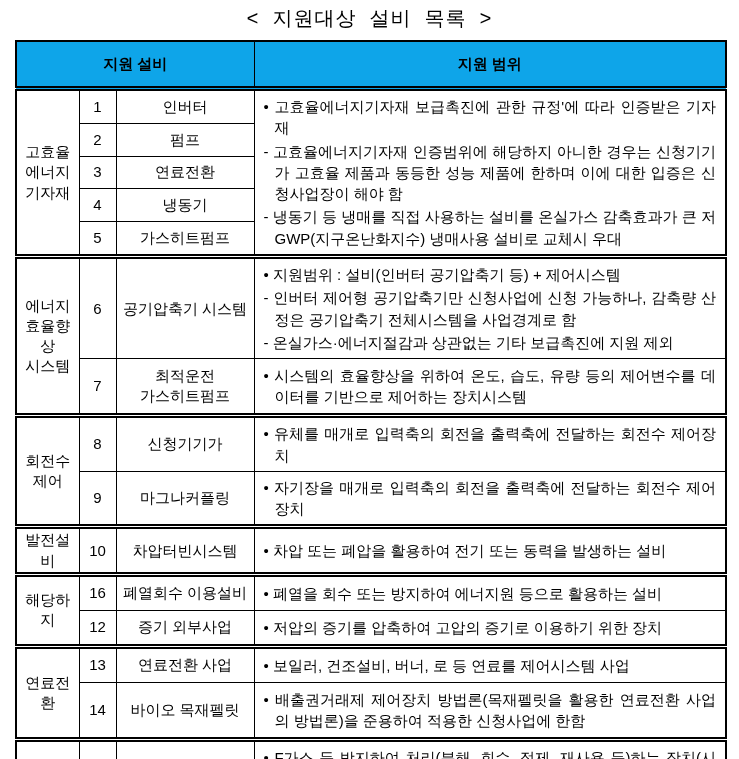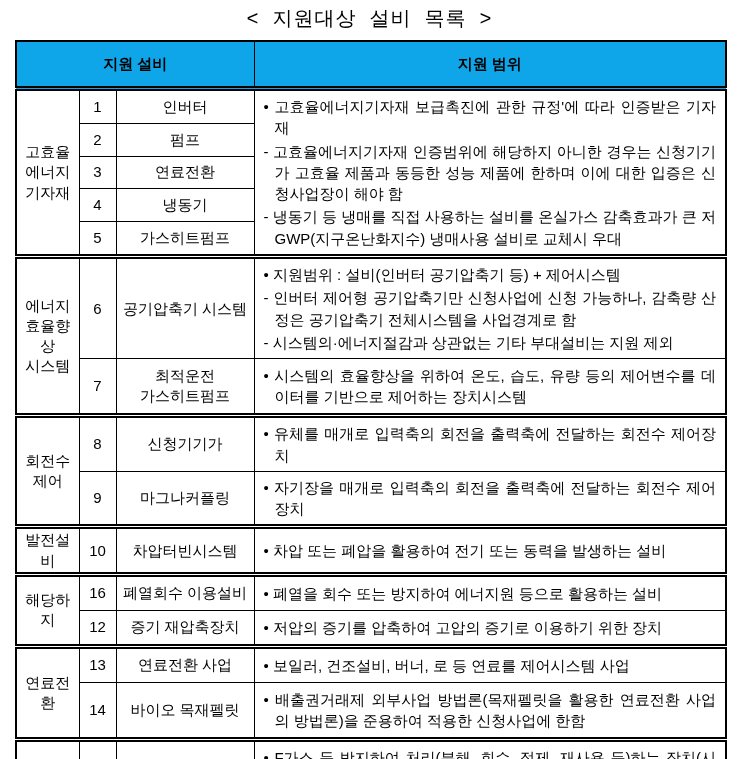--- a/index.html
+++ b/index.html
@@ -109,21 +109,21 @@
   <tbody>
     <tr>
       <td class="group-cell" rowspan="2">에너지
 효율향상
 시스템</td>
       <td class="num-cell">6</td>
       <td class="name-cell">공기압축기 시스템</td>
       <td class="scope-cell">
         <div class="scope-line">• 지원범위 : 설비(인버터 공기압축기 등) + 제어시스템</div>
         <div class="scope-line">- 인버터 제어형 공기압축기만 신청사업에 신청 가능하나, 감축량 산정은 공기압축기 전체시스템을 사업경계로 함</div>
-        <div class="scope-line">- 시스템의·에너지절감과 상관없는 기타 부대설비는 지원 제외</div>
+        <div class="scope-line">- 온실가스·에너지절감과 상관없는 기타 보급촉진에 지원 제외</div>
       </td>
     </tr>
     <tr class="r52">
       <td class="num-cell">7</td>
       <td class="name-cell">최적운전
 가스히트펌프</td>
       <td class="scope-cell">
         <div class="scope-line">• 시스템의 효율향상을 위하여 온도, 습도, 유량 등의 제어변수를 데이터를 기반으로 제어하는 장치시스템</div>
       </td>
     </tr>
@@ -163,41 +163,41 @@
     <tr class="r29">
       <td class="group-cell" rowspan="2">해당하지</td>
       <td class="num-cell">16</td>
       <td class="name-cell">폐열회수 이용설비</td>
       <td class="scope-cell">
         <div class="scope-line">• 폐열을 회수 또는 방지하여 에너지원 등으로 활용하는 설비</div>
       </td>
     </tr>
     <tr class="r29">
       <td class="num-cell">12</td>
-      <td class="name-cell">증기 재압축장치</td>
+      <td class="name-cell">증기 외부사업</td>
       <td class="scope-cell">
         <div class="scope-line">• 저압의 증기를 압축하여 고압의 증기로 이용하기 위한 장치</div>
       </td>
     </tr>
   </tbody>
 
   <tbody>
     <tr class="r29">
       <td class="group-cell" rowspan="2">연료전환</td>
       <td class="num-cell">13</td>
       <td class="name-cell">연료전환 사업</td>
       <td class="scope-cell">
         <div class="scope-line">• 보일러, 건조설비, 버너, 로 등 연료를 제어시스템 사업</div>
       </td>
     </tr>
     <tr class="r52">
       <td class="num-cell">14</td>
       <td class="name-cell">바이오 목재펠릿</td>
       <td class="scope-cell">
-        <div class="scope-line">• 배출권거래제 외부사업 방법론(목재펠릿을 활용한 연료전환 사업의 방법론)을 준용하여 적용한 신청사업에 한함</div>
+        <div class="scope-line">• 배출권거래제 제어장치 방법론(목재펠릿을 활용한 연료전환 사업의 방법론)을 준용하여 적용한 신청사업에 한함</div>
       </td>
     </tr>
   </tbody>
 
   <tbody>
     <tr class="r29">
       <td class="group-cell" rowspan="2">공정가스</td>
       <td class="num-cell">15</td>
       <td class="name-cell">공정가스 설비</td>
       <td class="scope-cell">

